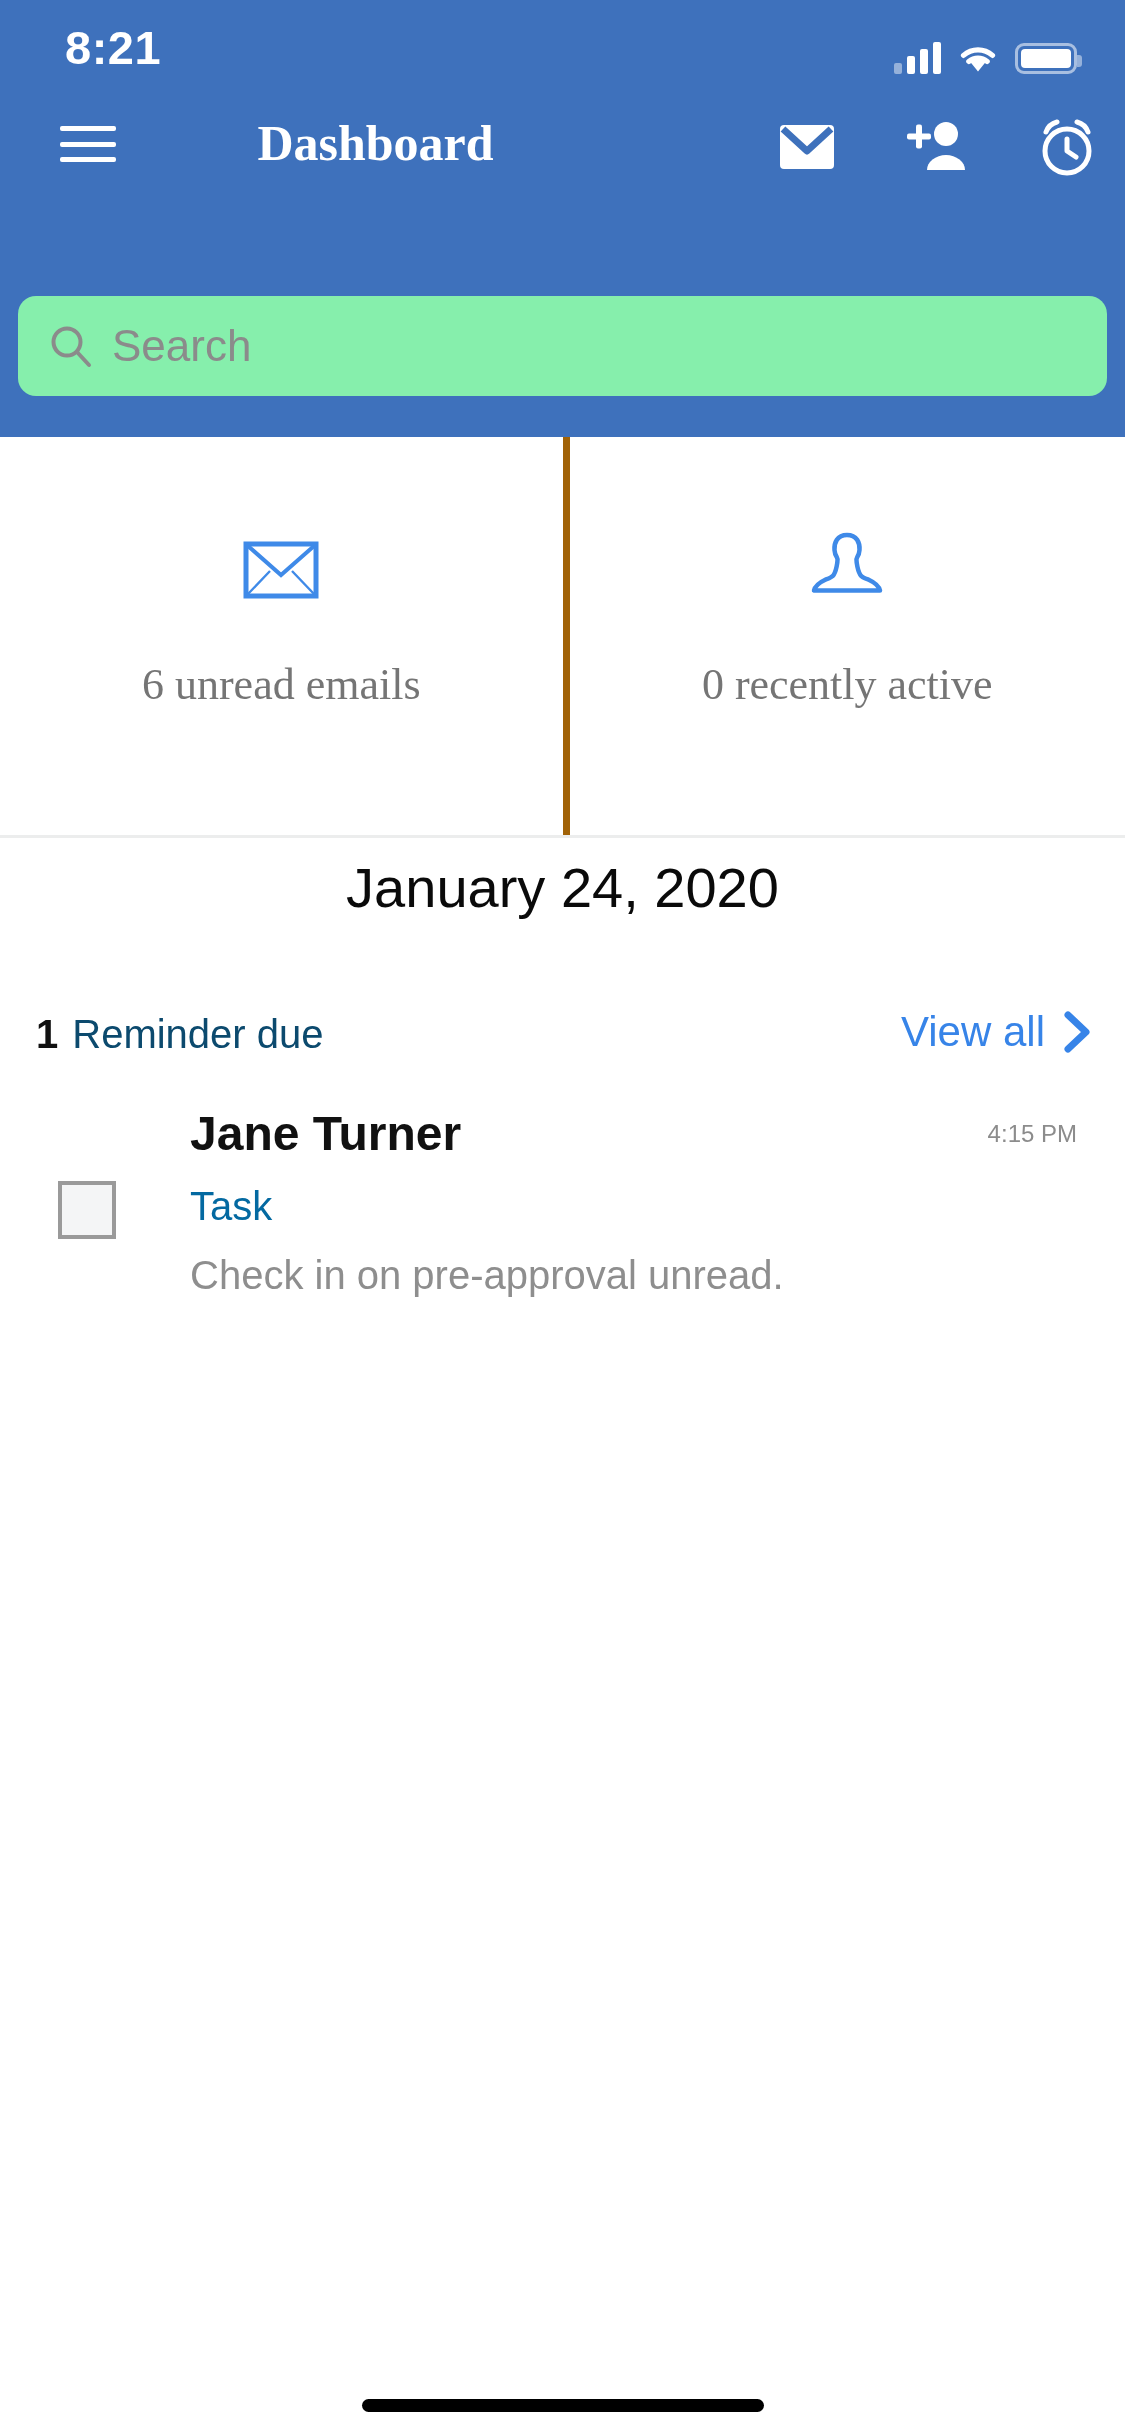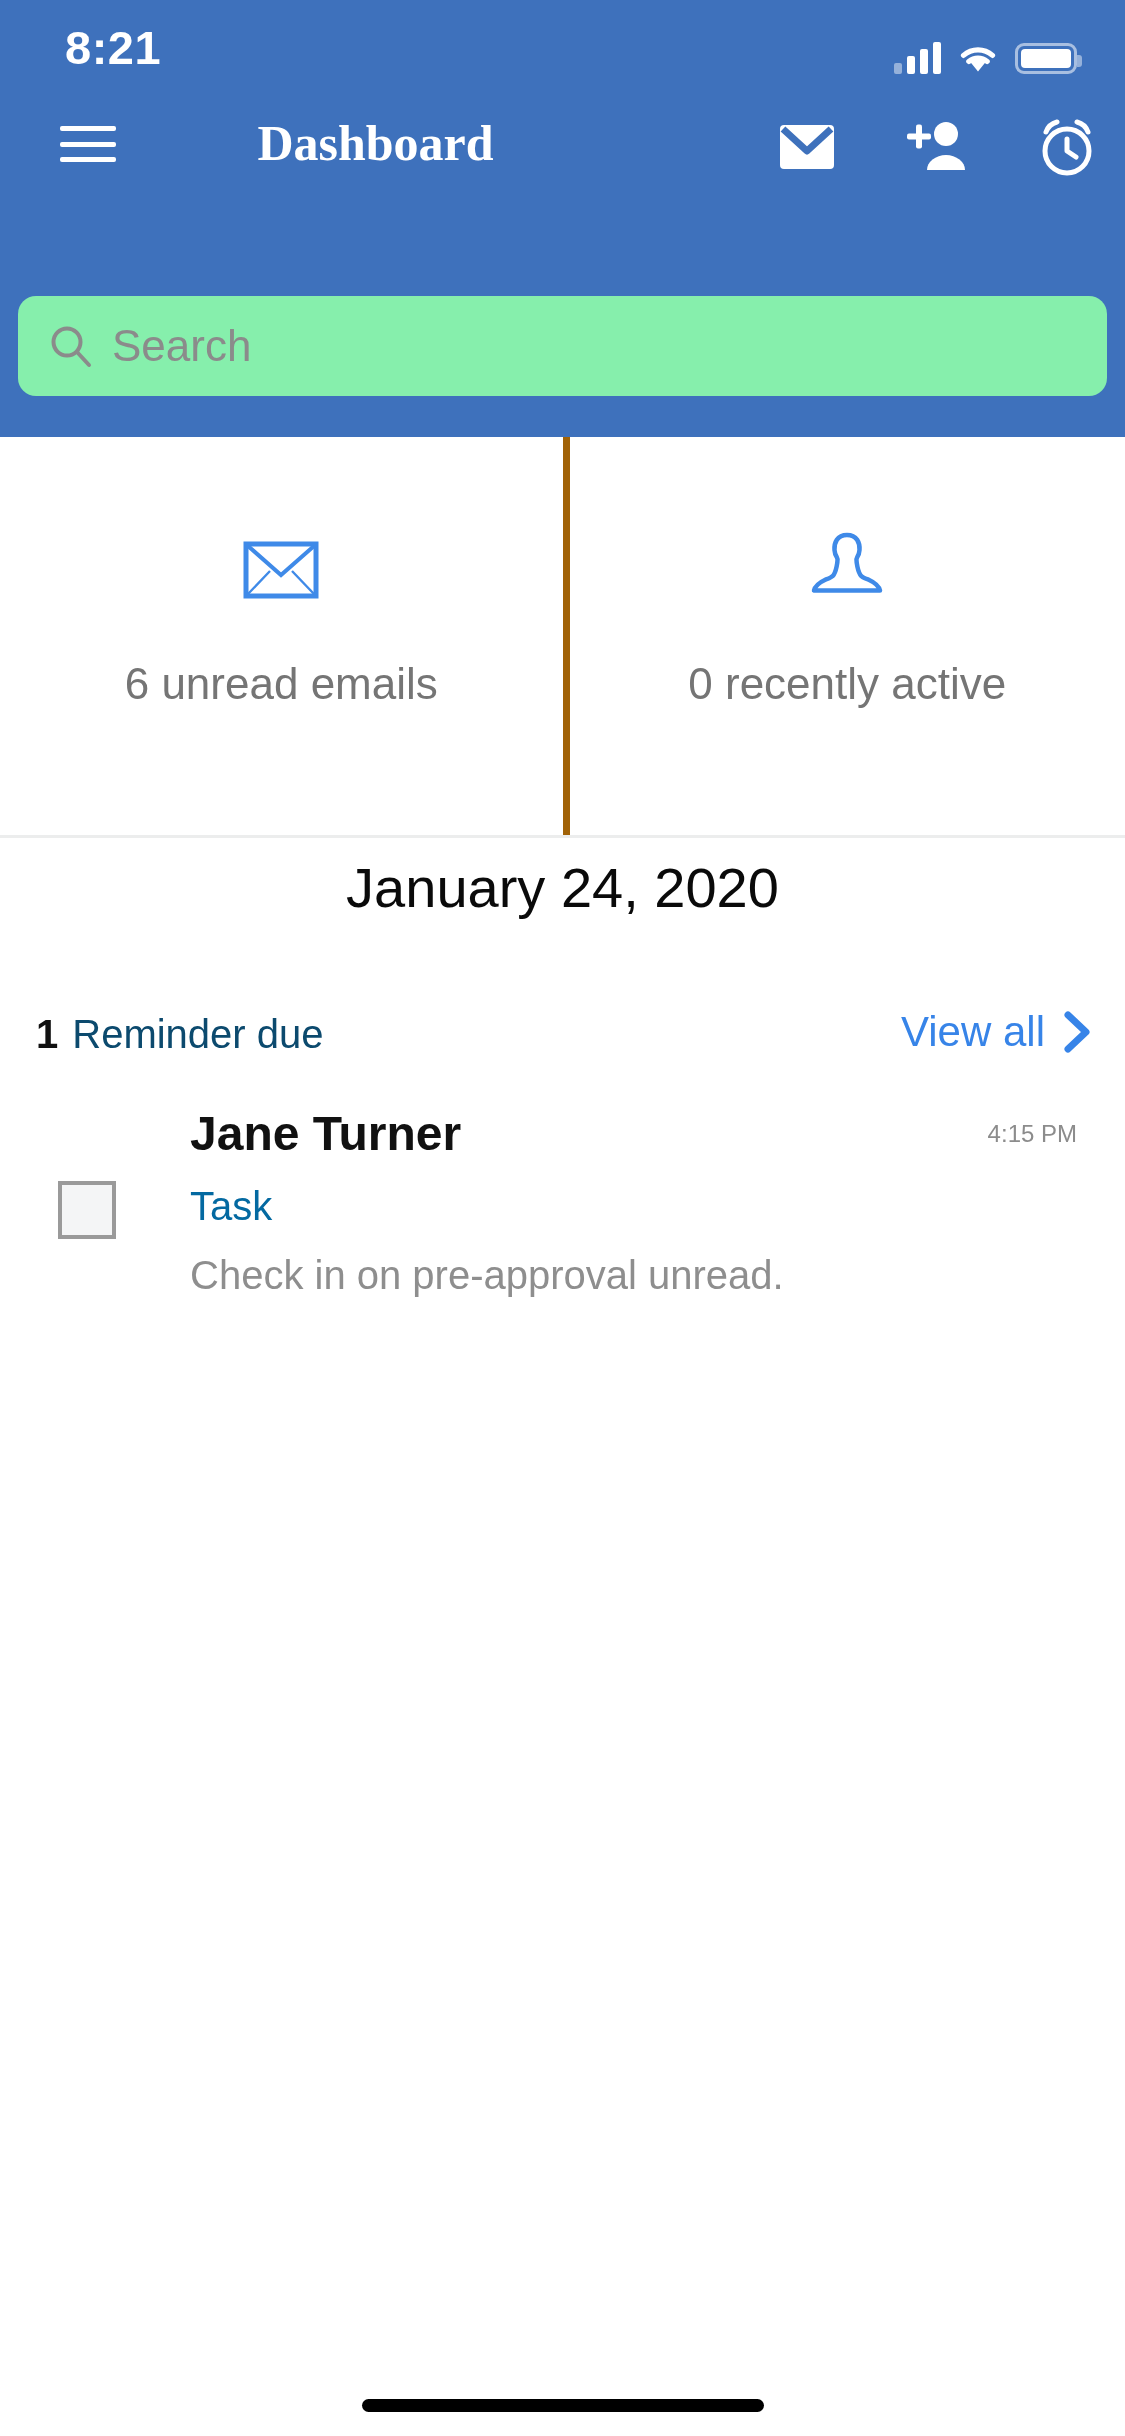--- a/index.html
+++ b/index.html
@@ -82,20 +82,21 @@
     font-family:"Liberation Sans", sans-serif;
     font-size:44px; color:#3c3c3c; width:100%;
   }
   .search-input::placeholder{ color:#8b8b8b; }
 
   
   .cards{
     position:absolute; top:437px; left:0; width:1125px; height:401px;
     display:flex;
     border-bottom:3px solid #eceded;
+    font-family:Liberation Serif, serif;
   }
   .card{
     flex:1 1 50%; position:relative;
     display:flex; flex-direction:column; align-items:center; justify-content:flex-start;
     padding-top:90px; cursor:pointer; background:#fff;
   }
   .card + .card{ border-left:7px solid #a16207; }
   .card .cicon{ height:86px; display:flex; align-items:center; justify-content:center; }
   .card .clabel{
     margin-top:46px; font-size:44px; color:#757575; white-space:nowrap;

